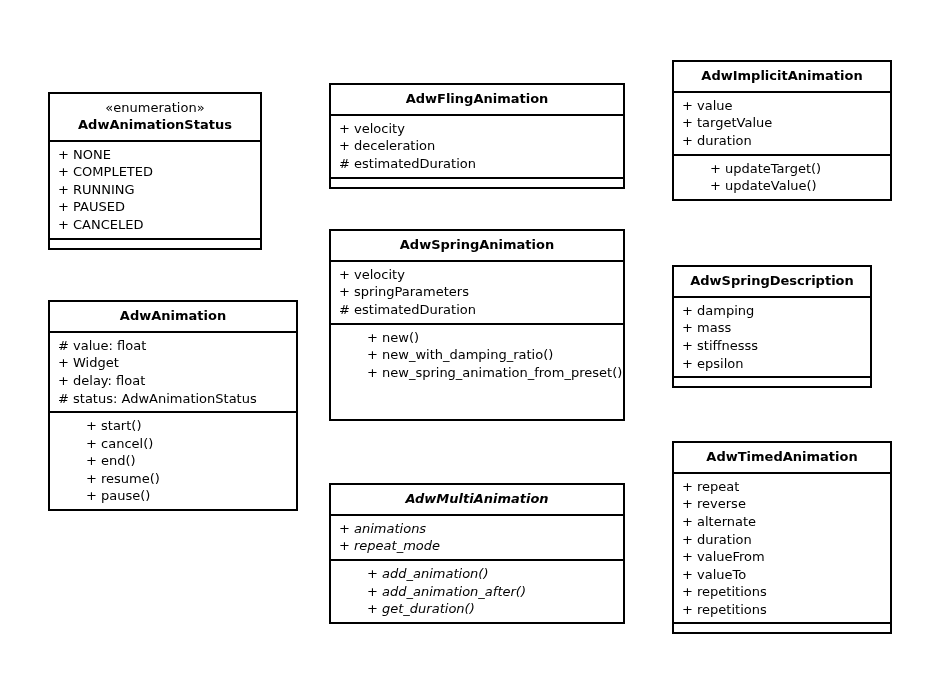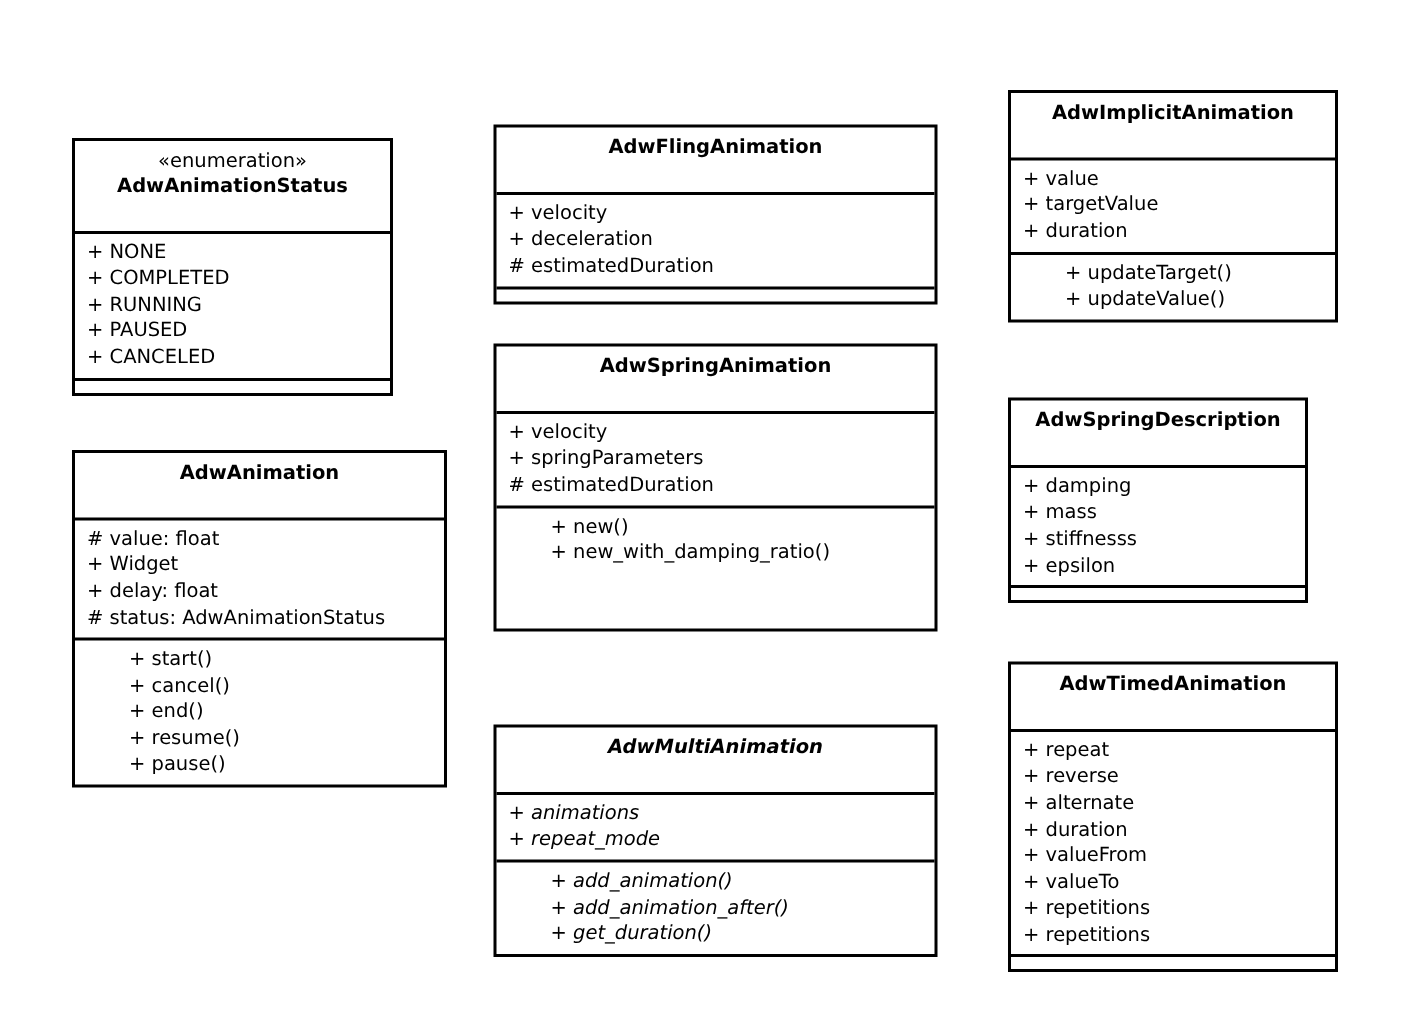--- a/index.html
+++ b/index.html
@@ -18,21 +18,21 @@
   .uml-class {
     position: absolute;
     border: 2px solid #000;
     background: #fff;
     box-sizing: border-box;
   }
   .uml-title {
     border-bottom: 2px solid #000;
     text-align: center;
     font-weight: bold;
-    padding: 6px 8px 20px 8px;
+    padding: 6px 8px 6px 8px;
     line-height: 1.3;
   }
   .uml-title .stereo {
     font-weight: normal;
     display: block;
   }
   .uml-section {
     border-bottom: 2px solid #000;
     padding: 4px 8px;
     line-height: 1.35;
@@ -103,20 +103,21 @@
       <span>AdwSpringAnimation</span>
     </div>
     <div class="uml-section">
       <div class="uml-row">+ velocity</div>
       <div class="uml-row">+ springParameters</div>
       <div class="uml-row"># estimatedDuration</div>
     </div>
     <div class="uml-section last">
       <div class="uml-row">+ new()</div>
       <div class="uml-row">+ new_with_damping_ratio()</div>
+      <div class="uml-row">+ new_spring_animation_from_preset()</div>
     </div>
   </div>
 
   <div class="uml-class" style="left:329px; top:483px; width:296px;font-style:italic;">
     <div class="uml-title">
       <span>AdwMultiAnimation</span>
     </div>
     <div class="uml-section">
       <div class="uml-row">+ animations</div>
       <div class="uml-row">+ repeat_mode</div>

